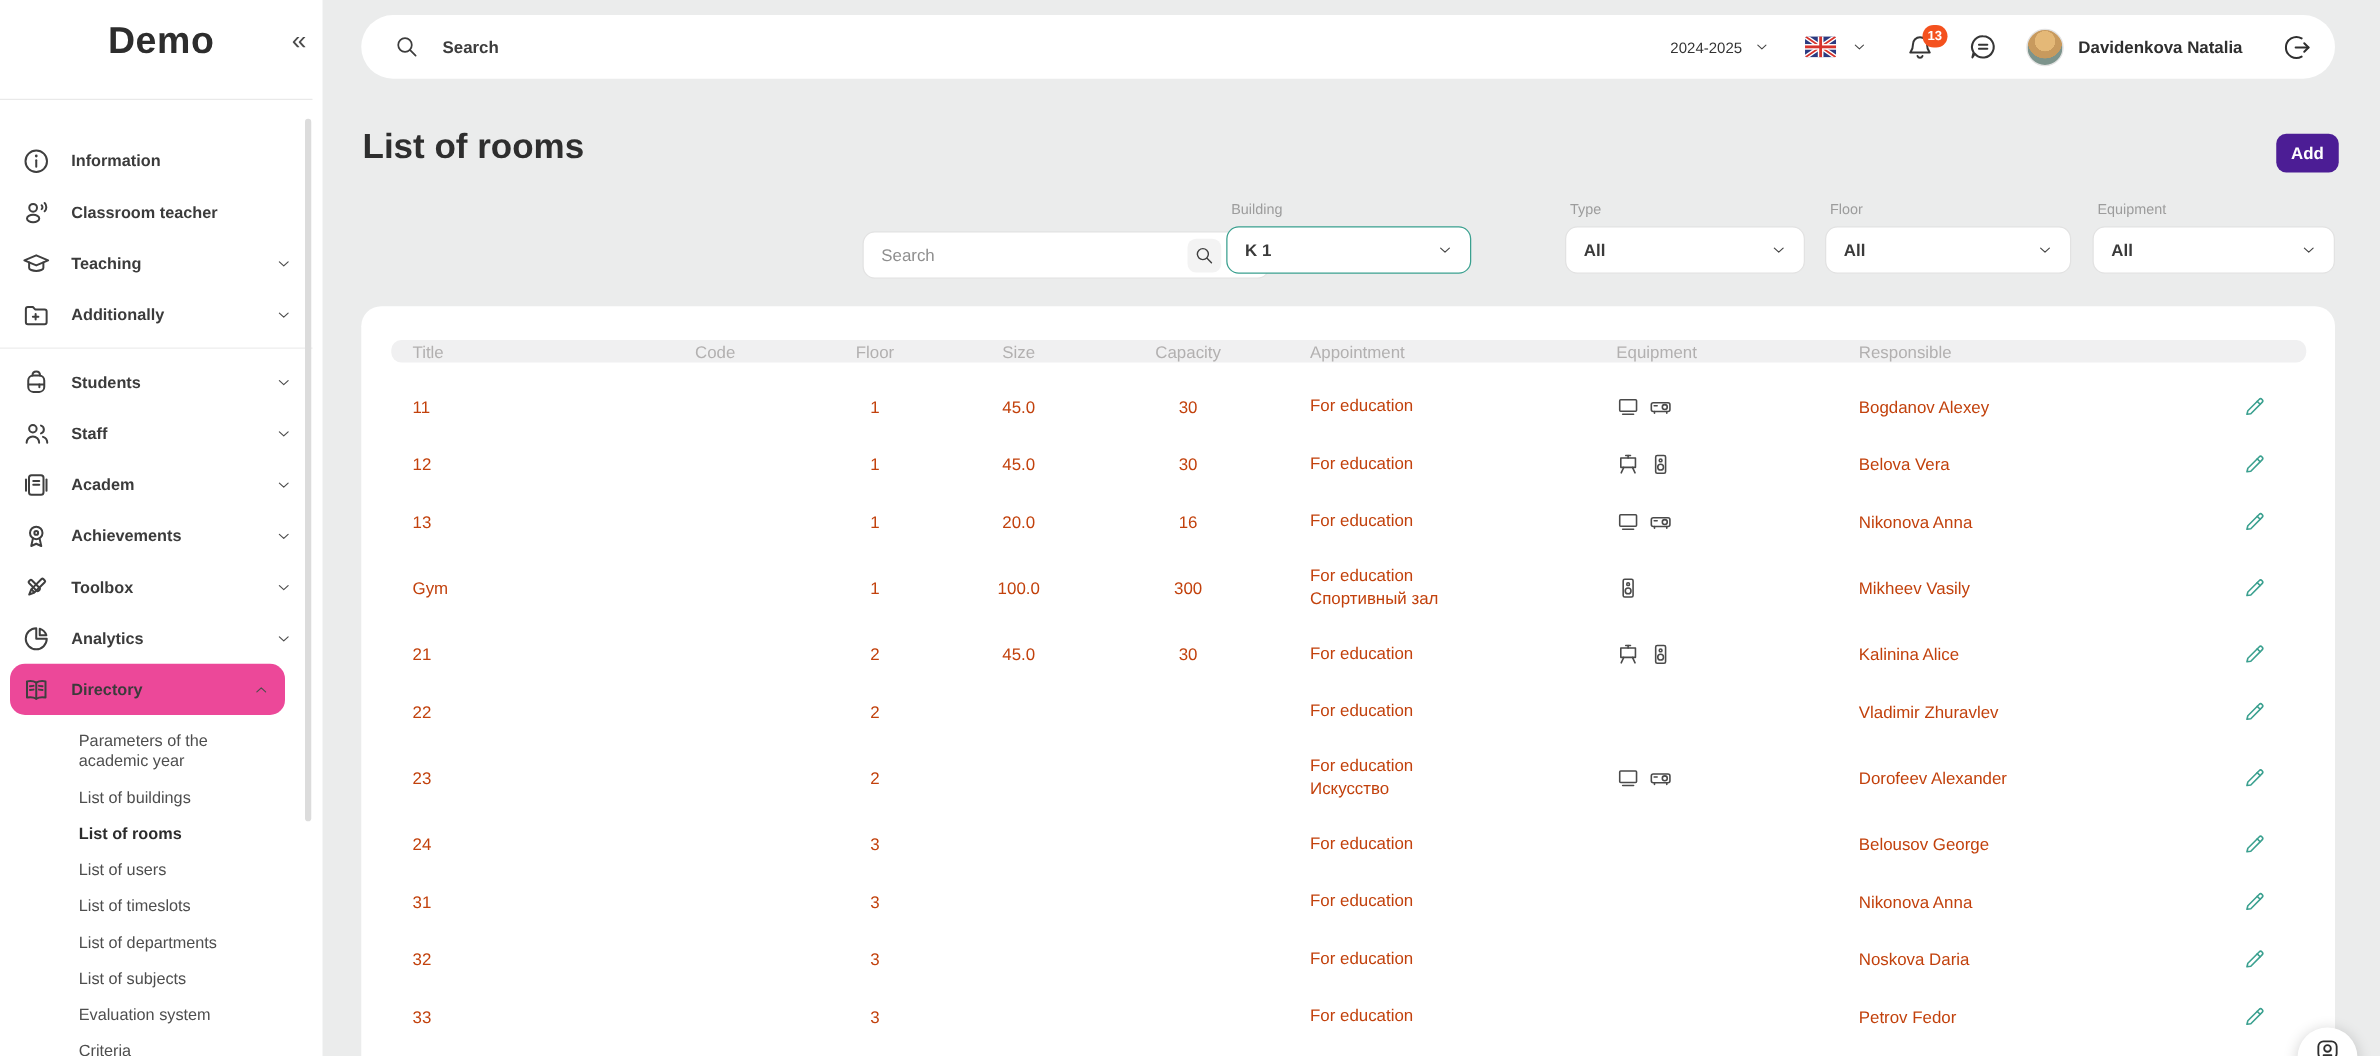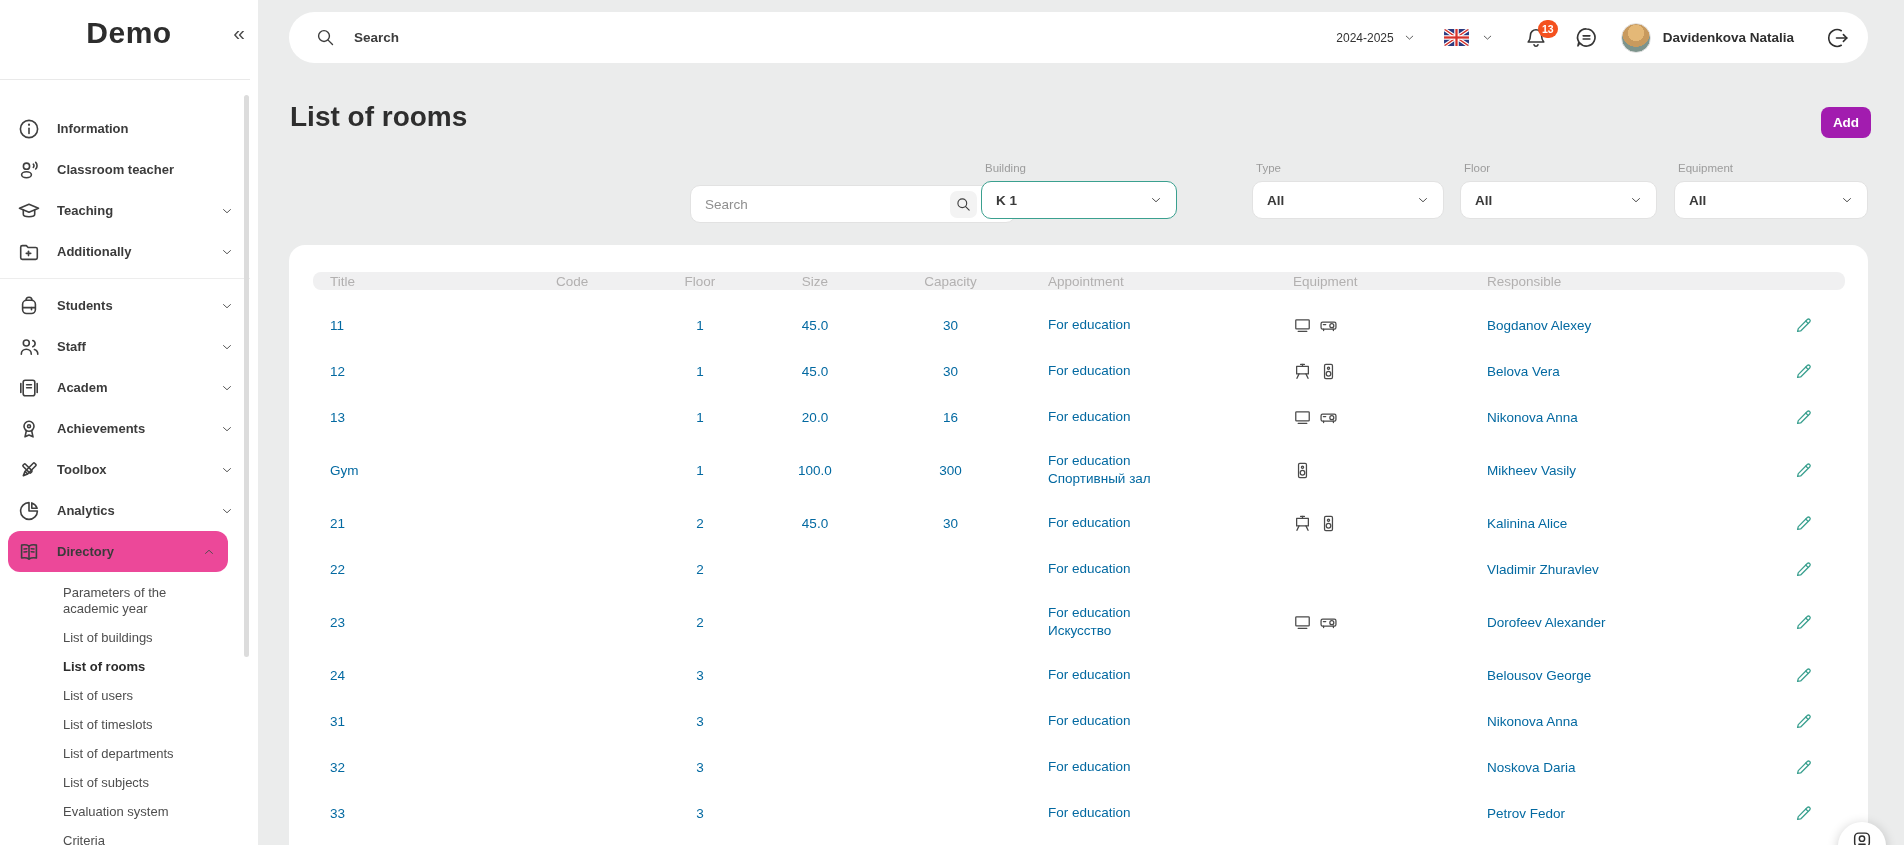--- a/index.html
+++ b/index.html
@@ -43,21 +43,21 @@
   .badge { position:absolute; top:-6px; right:-10px; min-width:18px; height:18px; border-radius:9px; background:#f4511e; color:#fff; font-size:10.5px; font-weight:700; display:flex; align-items:center; justify-content:center; padding:0 4px; }
   .chat-btn { margin-left:26px; color:#363636; cursor:pointer; }
   .chat-btn svg { width:25px; height:25px; }
   .avatar { width:30px; height:30px; border-radius:50%; margin-left:22px; background:radial-gradient(circle at 50% 32%, #e4b877 0 34%, #c89a5e 35% 58%, #7d948c 59% 100%); border:1px solid #e3e3e3; cursor:pointer; }
   .user-name { font-size:13.5px; font-weight:700; color:#2f2f2f; margin-left:12px; cursor:pointer; }
   .logout-btn { margin-left:32px; color:#2f2f2f; cursor:pointer; }
   .logout-btn svg { width:24px; height:24px; }
 
   
   .page-title { position:absolute; left:290px; top:101px; font-size:28px; font-weight:800; color:#2e2e2e; }
-  .add-btn { position:absolute; left:1821px; top:107px; width:50px; height:31px; border-radius:8px; background:#a21caf; color:#fff; font-size:13.5px; font-weight:700; display:flex; align-items:center; justify-content:center; cursor:pointer; }
+  .add-btn { position:absolute; left:1821px; top:107px; width:50px; height:31px; border-radius:8px; background:#4c1d95; color:#fff; font-size:13.5px; font-weight:700; display:flex; align-items:center; justify-content:center; cursor:pointer; }
 
   
   .filter-search { position:absolute; left:690px; top:185px; width:326px; height:38px; background:#fff; border:1px solid #e2e2e2; border-radius:10px; display:flex; align-items:center; padding:0 6px 0 14px; }
   .filter-search input { border:none; outline:none; flex:1; font-family:inherit; font-size:13.5px; color:#555; background:transparent; }
   .filter-search input::placeholder { color:#8f8f8f; opacity:1; }
   .fs-btn { width:27px; height:27px; border-radius:7px; display:flex; align-items:center; justify-content:center; color:#3f3f3f; cursor:pointer; }
   .fs-btn.magnifier { background:#f3f3f3; margin-right:5px; }
   .fs-btn.magnifier svg { width:17px; height:17px; }
   .fs-btn.clear { background:#f9f9f9; border:1px solid #e7e7e7; font-size:13px; color:#555; }
   .filter-group { position:absolute; top:162px; }
@@ -69,21 +69,21 @@
   .fg-building { left:981px; } .fg-building .filter-select { width:196px; }
   .fg-type { left:1252px; } .fg-type .filter-select { width:192px; }
   .fg-floor { left:1460px; } .fg-floor .filter-select { width:197px; }
   .fg-equipment { left:1674px; } .fg-equipment .filter-select { width:194px; }
 
   
   .card { position:absolute; left:289px; top:245px; width:1579px; height:620px; background:#fff; border-radius:16px; padding:27px 23px 0 24px; }
   .thead, .trow { display:grid; grid-template-columns:226px 101px 120px 110px 161px 245px 194px 292px 83px; align-items:center; }
   .thead { width:1532px; height:18px; background:#f0f0f1; border-radius:8px; color:#b2b0b0; font-size:13.5px; }
   .tbody { margin-top:12px; }
-  .trow { min-height:46px; font-size:13.5px; color:#0369a1; }
+  .trow { min-height:46px; font-size:13.5px; color:#c2410c; }
   .trow.tall { min-height:60px; }
   .cell-l { padding-left:17px; }
   .cell-c { text-align:center; }
   .app-line { line-height:18px; }
   .equip-cell { display:flex; gap:7px; align-items:center; padding-left:17px; }
   .equip-cell .icon { color:#4a4a4a; }
   .equip-cell .icon svg { width:19px; height:19px; }
   .edit-cell { display:flex; justify-content:center; }
   .edit-btn { color:#3aa08f; cursor:pointer; }
   .edit-btn svg { width:19px; height:19px; }

